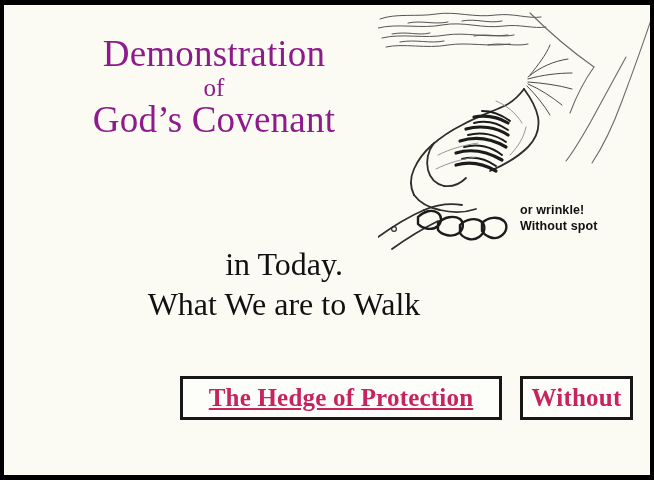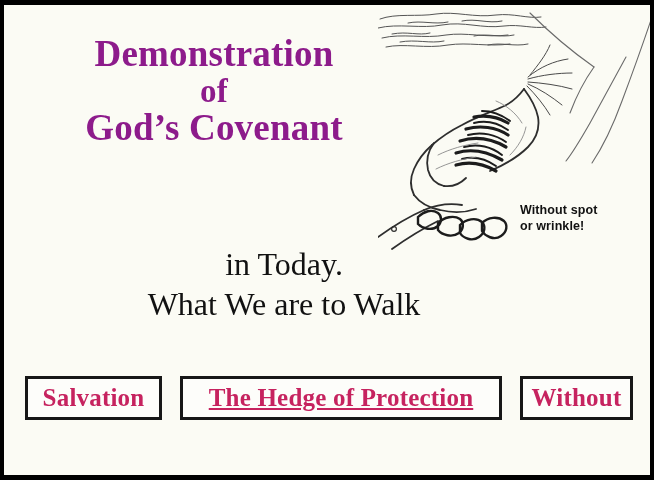--- a/index.html
+++ b/index.html
@@ -33,30 +33,30 @@
 
   
   #title-block {
     position: absolute;
     left: 30px;
     top: 30px;
     width: 360px;
     text-align: center;
     color: #8d1b8b;
     font-family: "Liberation Serif", serif;
-    font-weight: bold;
+    font-weight: normal;
     line-height: 1.02;
     letter-spacing: 0.2px;
   }
   .title-line-1 {
     font-size: 37px;
     display: block;
   }
   .title-line-2 {
-    font-size: 33px;
+    font-size: 25px;
     display: block;
     margin-top: 2px;
   }
   .title-line-3 {
     font-size: 37px;
     display: block;
     margin-top: 1px;
   }
 
   
@@ -220,33 +220,30 @@
         <g fill="none" stroke="#8a8a8a" stroke-width="0.9" stroke-linecap="round">
           <path d="M60 150 C72 144, 86 140, 100 138"></path>
           <path d="M58 164 C70 158, 84 154, 98 152"></path>
           <path d="M118 96 C128 100, 138 108, 144 118"></path>
           <path d="M132 150 C140 142, 146 132, 148 122"></path>
         </g>
       </svg>
     </div>
 
     <div id="caption">
+      <span class="caption-line">or wrinkle!</span>
       <span class="caption-line">Without spot</span>
-      <span class="caption-line">or wrinkle!</span>
     </div>
 
     <div id="subtitle-block">
       <span class="subtitle-line subtitle-line-2">in Today.</span>
       <span class="subtitle-line">What We are to Walk</span>
     </div>
 
     <div id="button-row">
-      <div class="nav-button" id="btn-salvation">
-        <span>Salvation</span>
-      </div>
       <div class="nav-button" id="btn-hedge">
         <span>The Hedge of Protection</span>
       </div>
       <div class="nav-button" id="btn-tithing">
         <span>Without</span>
       </div>
     </div>
 
   </div>
 </div>

